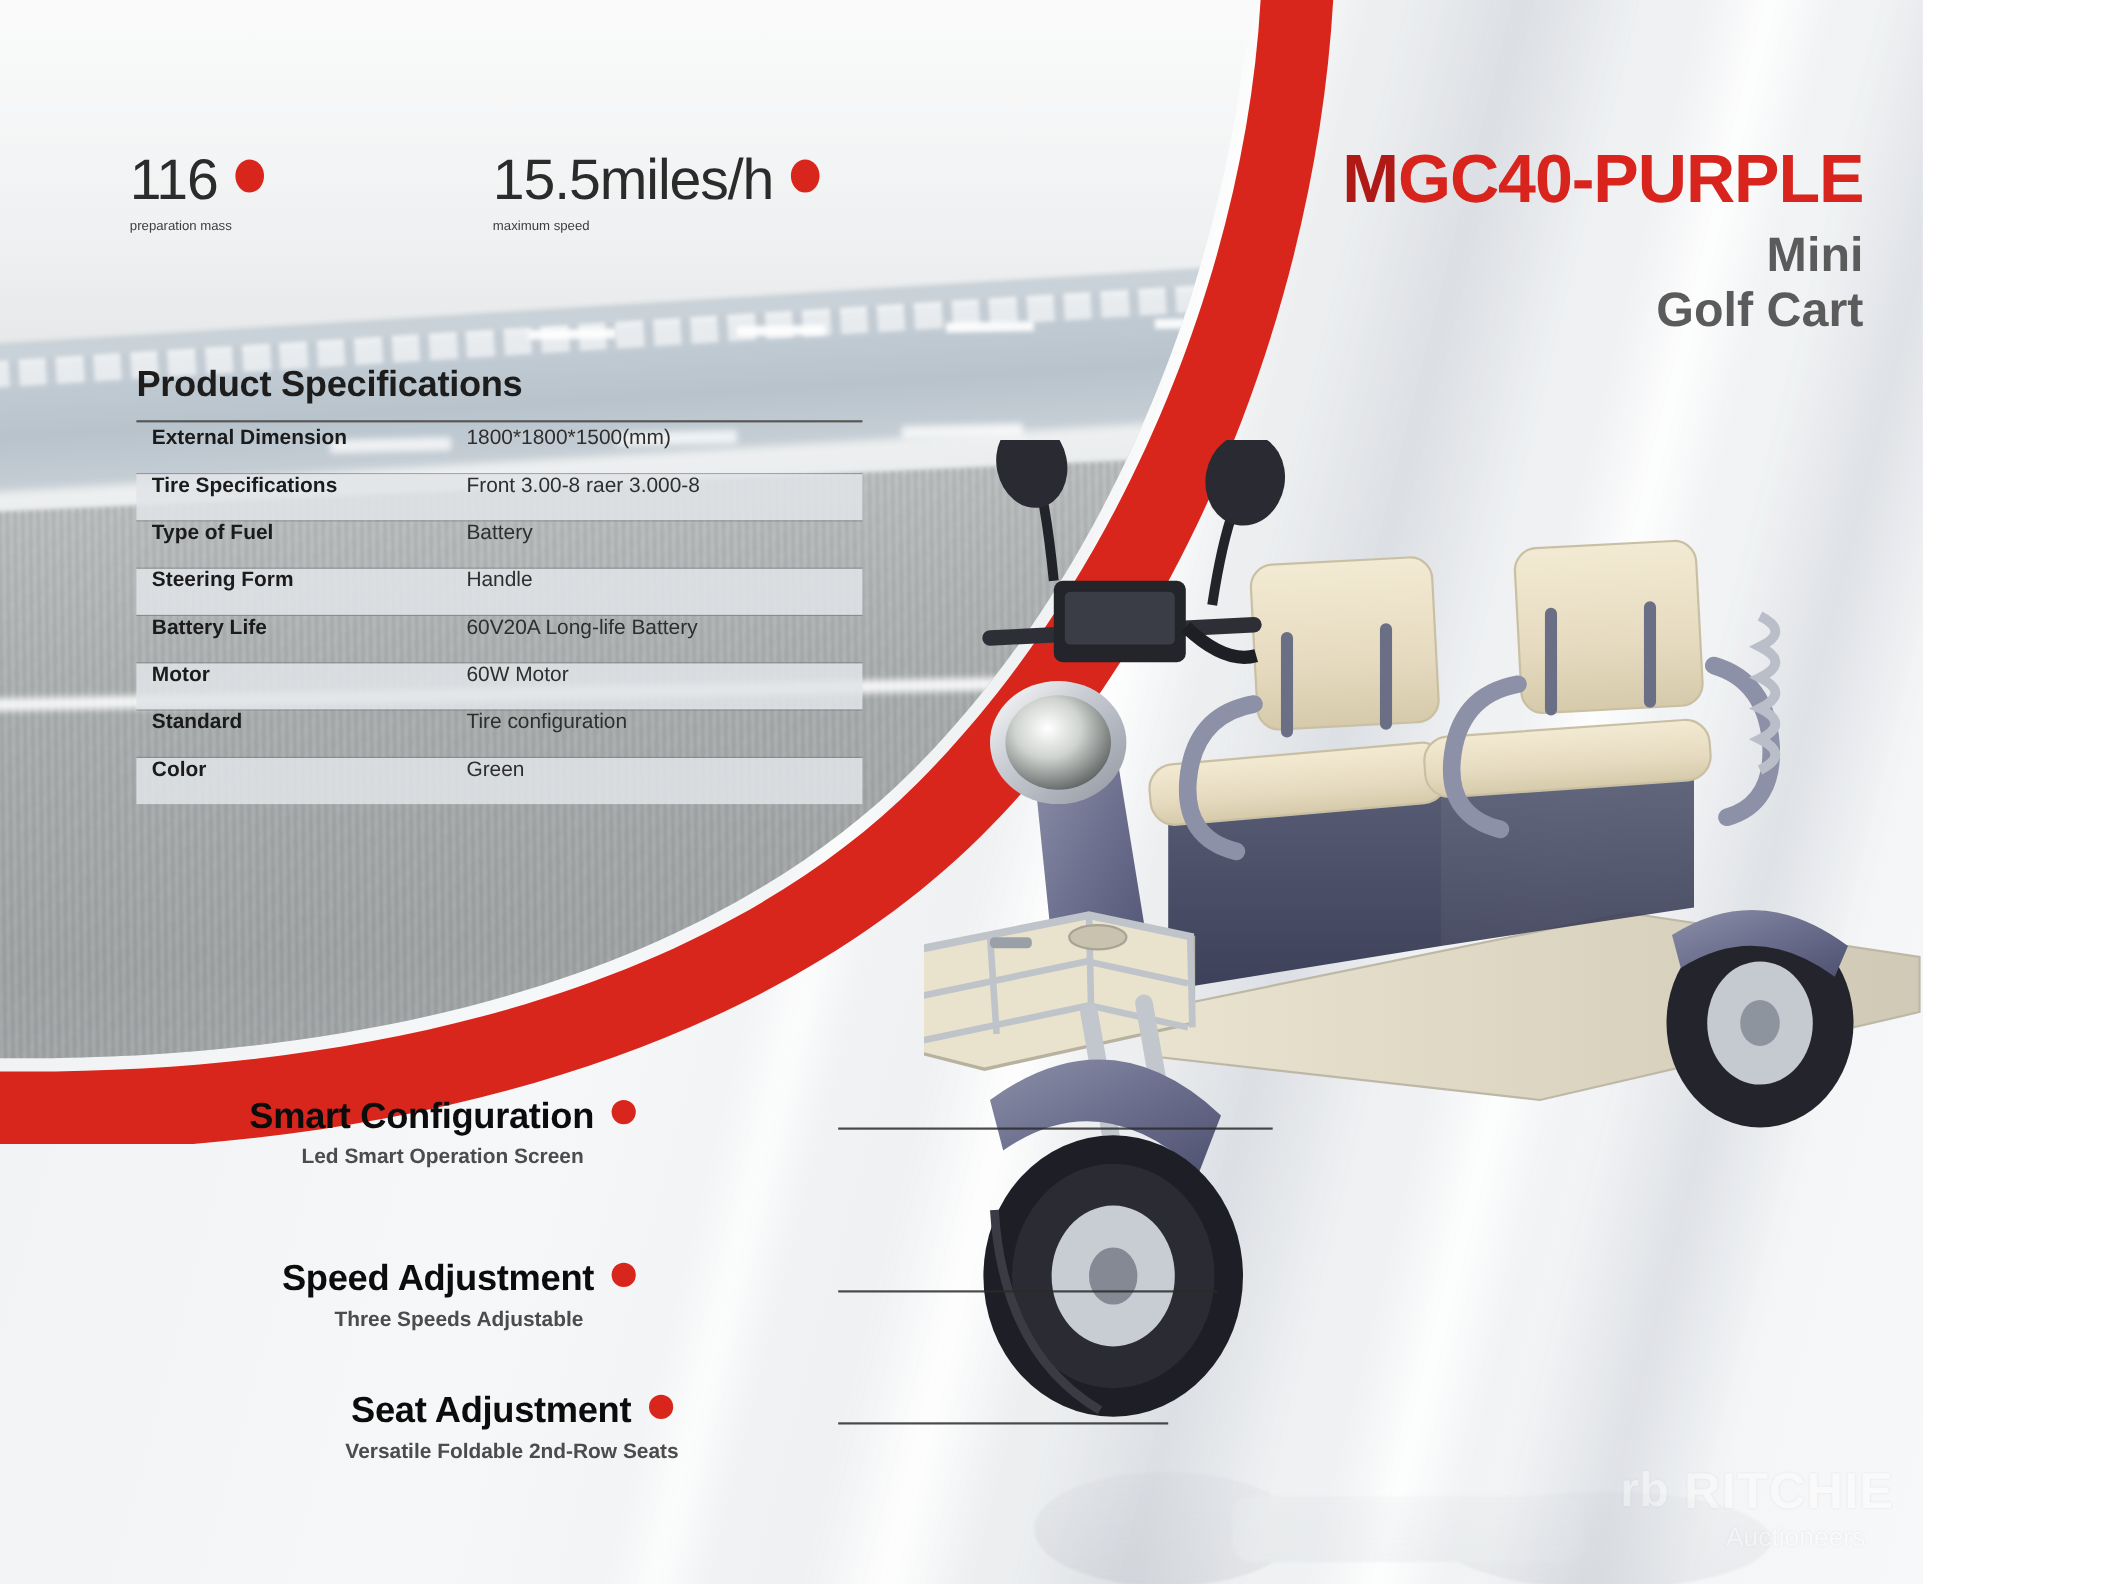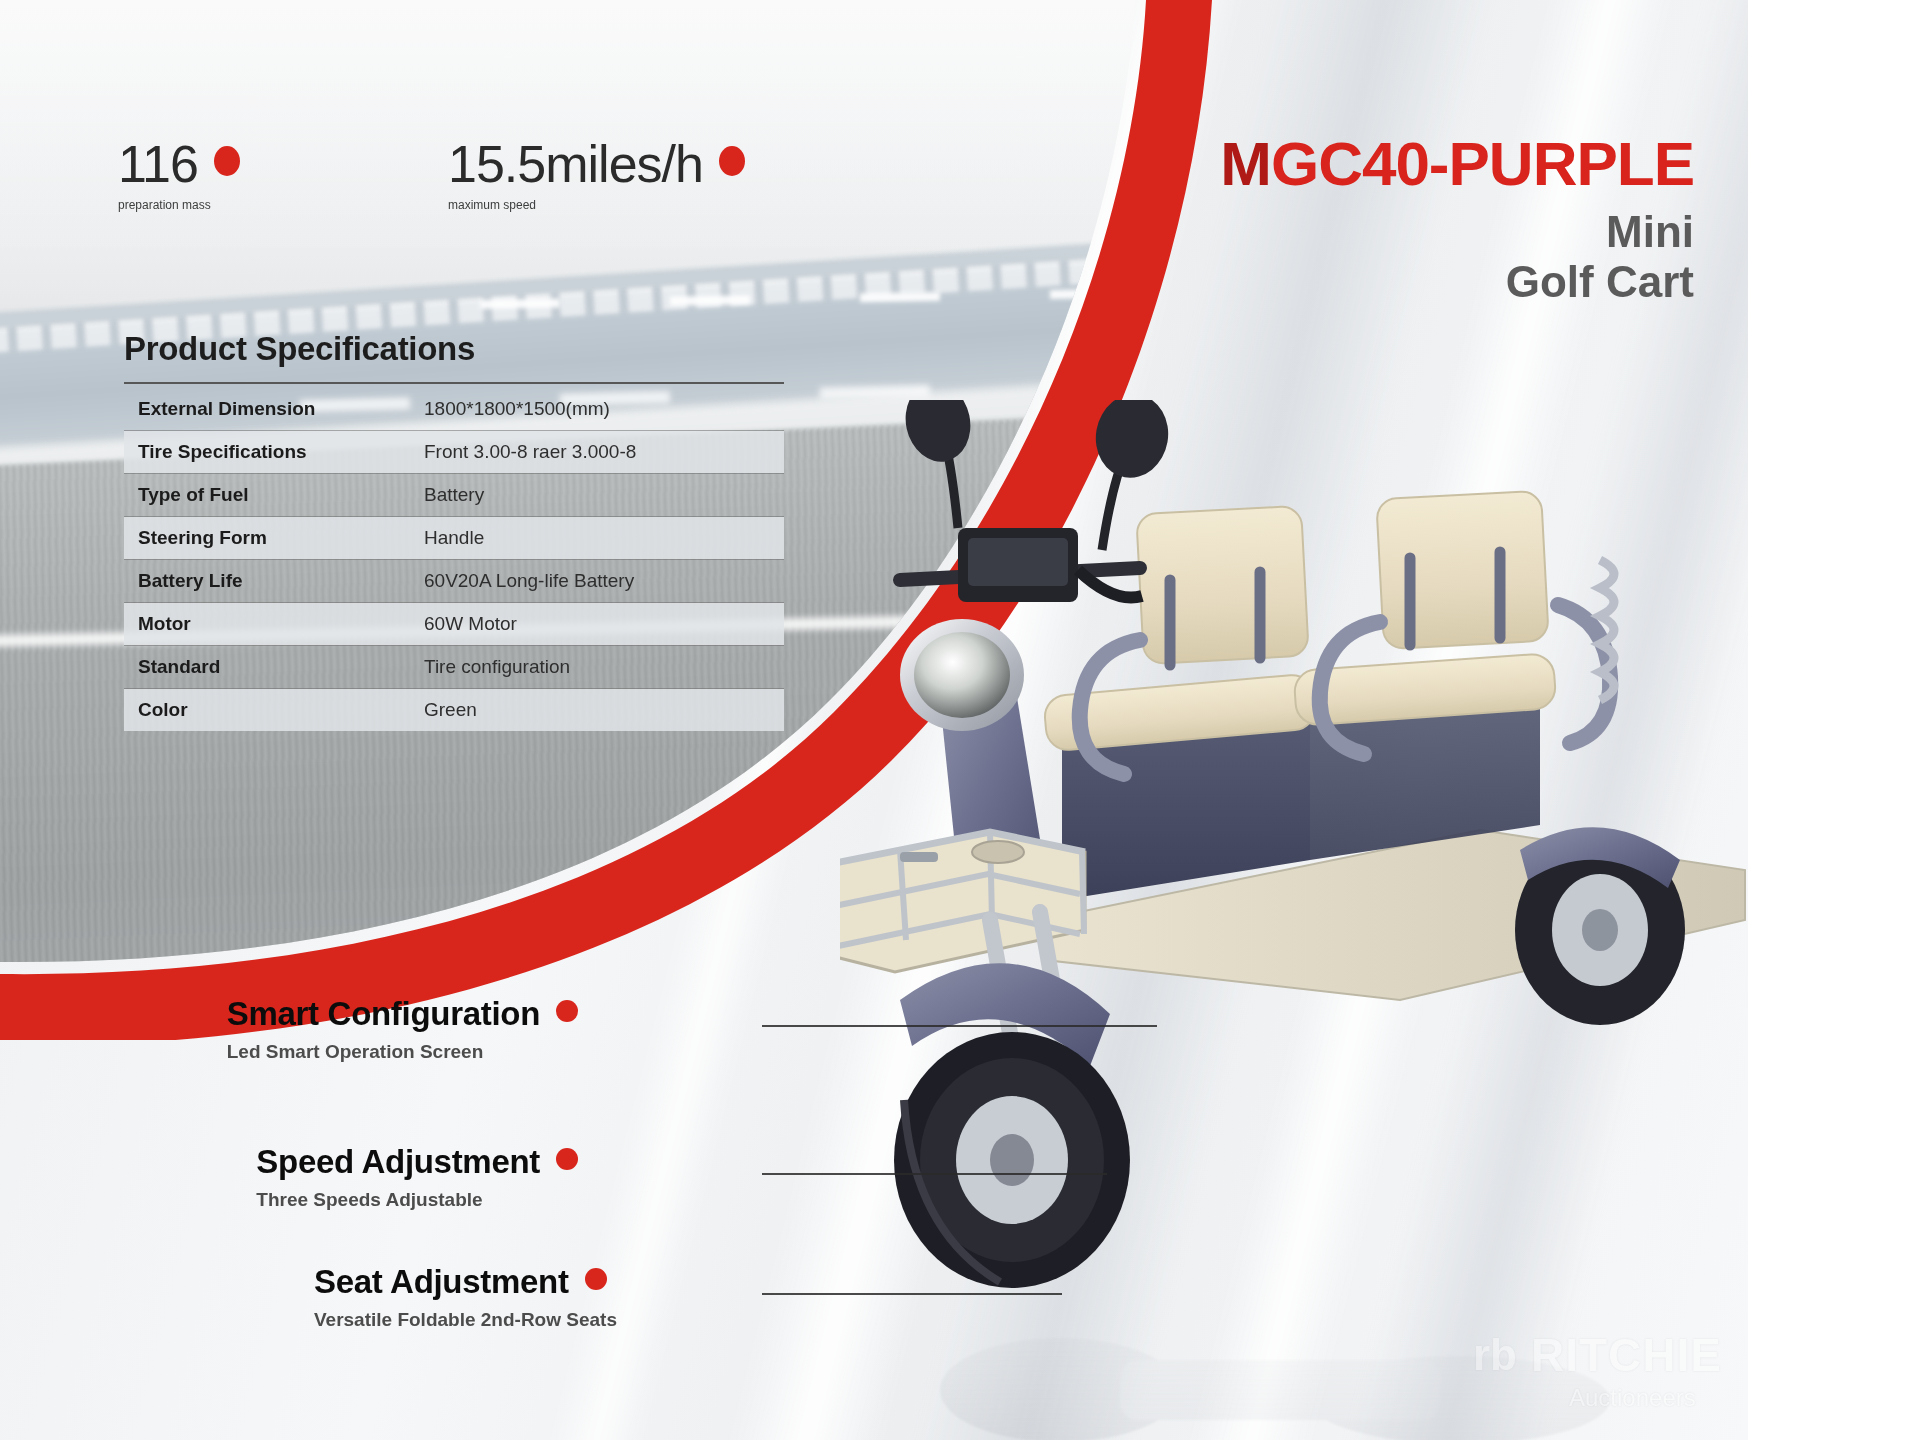--- a/index.html
+++ b/index.html
@@ -61,34 +61,34 @@
   .stat .dot{display:inline-block;width:26px;height:30px;border-radius:50%;background:#d9261c;
      vertical-align:6px;margin-left:16px;}
   .stat .cap{font-size:12px;color:#3d3d3d;margin-top:8px;}
   #stat-mass{left:118px;top:0;}
   #stat-speed{left:448px;top:0;}
 
   
   .specs{position:absolute;left:124px;top:330px;width:660px;}
   .specs h2{margin:0 0 14px 0;font-size:33px;font-weight:bold;color:#1d1d1d;letter-spacing:-.3px;}
   .specs .rule{height:2px;background:#575757;width:660px;margin-bottom:4px;}
-  .spec-row{display:flex;align-items:center;height:42px;}
+  .spec-row{display:flex;align-items:flex-start;height:42px;}
   .spec-row.alt{background:rgba(225,228,232,.86);}
   .spec-row .k{width:300px;padding-left:14px;font-size:19px;font-weight:bold;color:#1b1b1b;box-sizing:border-box;}
   .spec-row .v{font-size:19px;color:#2e2e2e;}
   .spec-sep{height:1px;background:#6d6d6d;opacity:.55;}
 
   
   .title{position:absolute;right:54px;top:132px;text-align:right;}
   .title .model{font-size:62px;font-weight:bold;color:#d8241c;letter-spacing:-1px;line-height:1.02;}
   .title .model .m1{color:#b01a16;}
   .title .sub{font-size:44px;font-weight:bold;color:#5b5b5b;line-height:1.12;margin-top:12px;}
 
   
-  .callout{position:absolute;text-align:left;}
+  .callout{position:absolute;text-align:center;}
   .callout .ttl{font-size:33px;font-weight:bold;color:#0c0c0c;letter-spacing:-.3px;white-space:nowrap;}
   .callout .ttl .dot{display:inline-block;width:22px;height:22px;border-radius:50%;background:#d9261c;
      margin-left:16px;vertical-align:3px;}
   .callout .desc{font-size:19px;font-weight:bold;color:#4c4c4c;margin-top:8px;white-space:nowrap;}
   #callout-smart{right:1170px;top:995px;}
   #callout-speed{right:1170px;top:1143px;}
   #callout-seat{right:1131px;top:1263px;}
   .leader{position:absolute;height:2px;background:#2a2a2a;opacity:.85;}
   #leader-1{left:762px;top:1025px;width:395px;}
   #leader-2{left:762px;top:1173px;width:345px;}

